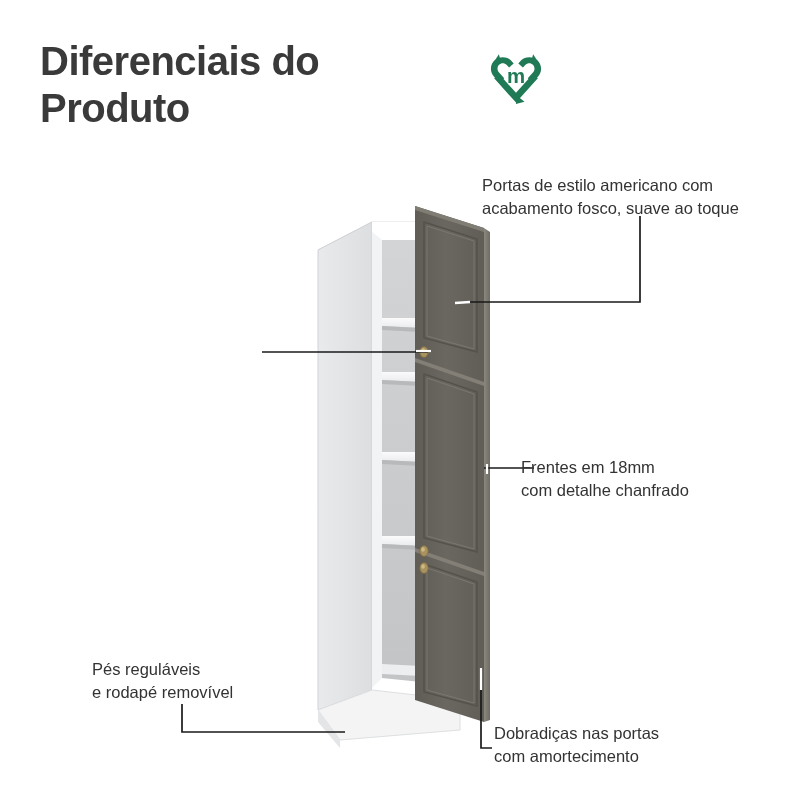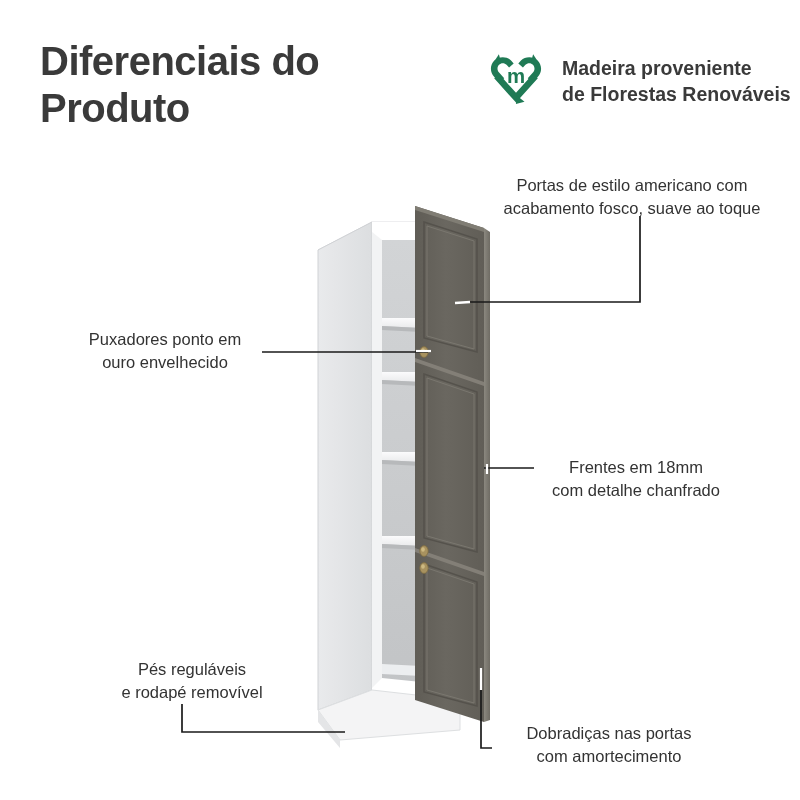--- a/index.html
+++ b/index.html
@@ -59,21 +59,21 @@
   }
 
   
   .callout {
     position: absolute;
     font-size: 16.5px;
     line-height: 1.42;
     color: #333333;
     white-space: pre-line;
   }
-  .callout.align-center { text-align: center; }
+  .callout.align-center { }
 
   #callout-doors   { left: 482px; top: 174px; width: 300px; }
   #callout-handles { left: 60px;  top: 328px; width: 210px; }
   #callout-fronts  { left: 521px; top: 456px; width: 230px; }
   #callout-feet    { left: 92px;  top: 658px; width: 200px; }
   #callout-hinges  { left: 494px; top: 722px; width: 230px; }
 
   
   #leaders {
     position: absolute;
@@ -109,22 +109,20 @@
         <path d="M24.8 9.2l3.5 12.4-12.7 2.1z"></path>
 
         <path d="M69.5 13.5c9.6 0 17.4 7.5 17.4 16.9 0 4.6-1.7 8.5-4.7 11.9l-7.7 8.6-7.2-6.3 7.6-8.6c1.5-1.7 2.3-3.5 2.3-5.6 0-4.5-3.5-7.9-7.7-7.9-2.2 0-4.1.8-5.6 2.3l-3.7 4-6.8-6.1 3.9-4.3c3.3-3.3 7.5-4.8 12.2-4.8z"></path>
         <path d="M75.2 9.2l-3.5 12.4 12.7 2.1z"></path>
 
         <path d="M17.9 44.6l7.2-6.3 24.9 27.6 24.9-27.6 7.2 6.3-32.1 35.6z"></path>
         <path d="M62.5 79.2l-12.6 3.2.7-12.9z"></path>
       </g>
       <text x="50" y="52" text-anchor="middle" font-family="'Liberation Sans', sans-serif" font-size="30" font-weight="bold" fill="#1f7a55">m</text>
     </svg>
-    <div class="eco-text">Madeira proveniente
-de Florestas Renováveis</div>
   </div>
 
   <svg id="cabinet" viewBox="0 0 800 800">
     <defs>
       <linearGradient id="sideGrad" x1="0" y1="0" x2="1" y2="0">
         <stop offset="0%" stop-color="#e9eaec"></stop>
         <stop offset="100%" stop-color="#dcdee0"></stop>
       </linearGradient>
       <linearGradient id="backGrad" x1="0" y1="0" x2="0" y2="1">
         <stop offset="0%" stop-color="#d2d4d6"></stop>
@@ -245,22 +243,20 @@
 
     <polyline points="182,704 182,732 345,732" fill="none" stroke="#1a1a1a" stroke-width="1.7"></polyline>
 
     <polyline points="492,748 481,748 481,672" fill="none" stroke="#1a1a1a" stroke-width="1.7"></polyline>
     <line x1="481" y1="668" x2="481" y2="690" stroke="#ffffff" stroke-width="2.2"></line>
   </svg>
 
   <div class="callout align-center" id="callout-doors">Portas de estilo americano com
 acabamento fosco, suave ao toque</div>
 
-  <div class="callout align-center" id="callout-handles">Puxadores ponto em
-ouro envelhecido</div>
 
   <div class="callout align-center" id="callout-fronts">Frentes em 18mm
 com detalhe chanfrado</div>
 
   <div class="callout align-center" id="callout-hinges">Dobradiças nas portas
 com amortecimento</div>
 
   <div class="callout align-center" id="callout-feet">Pés reguláveis
 e rodapé removível</div>
 

